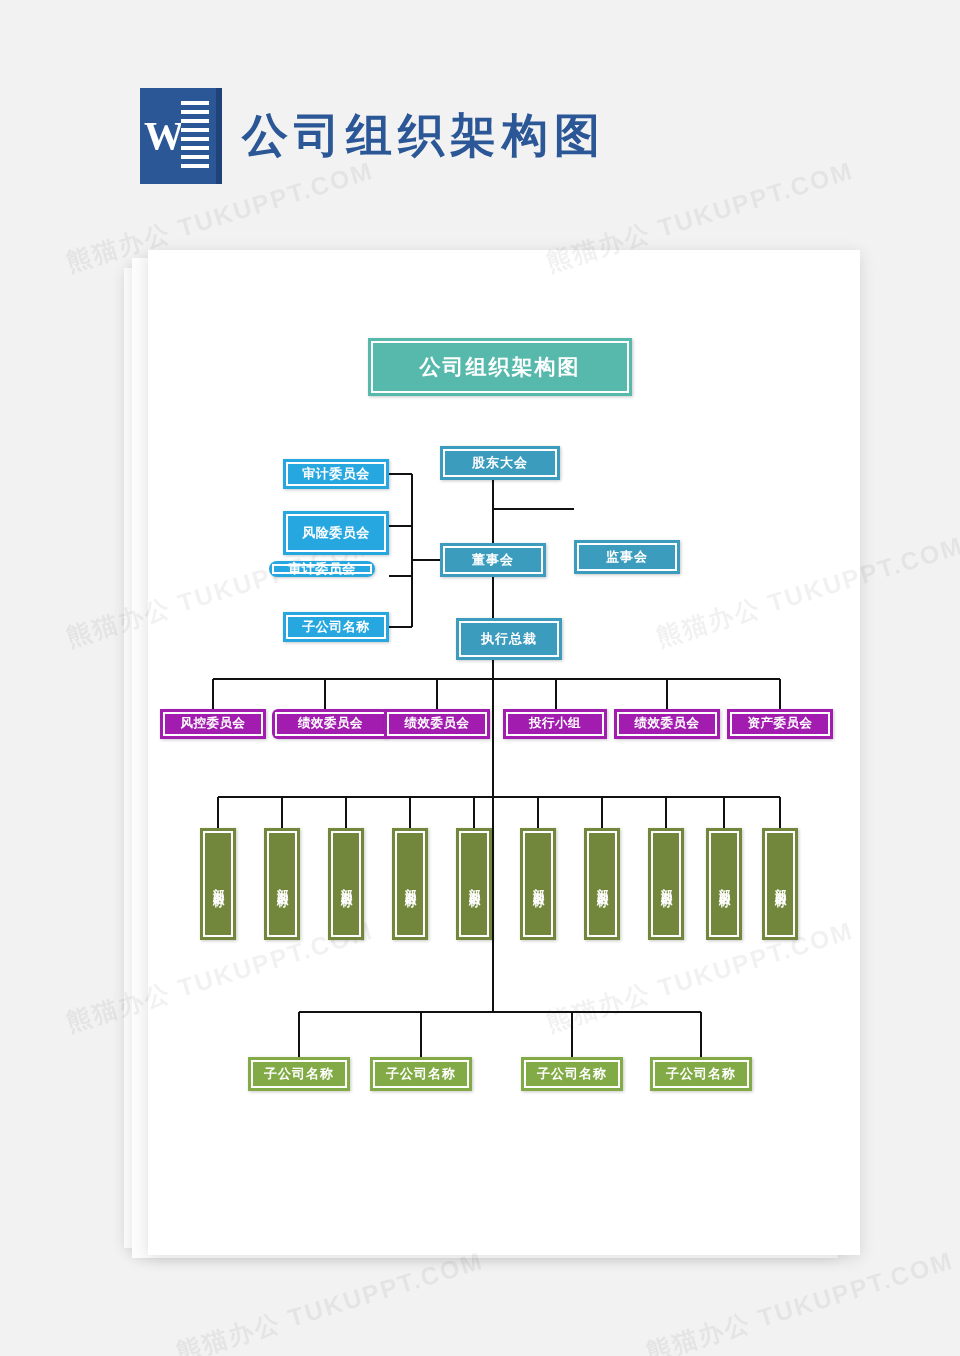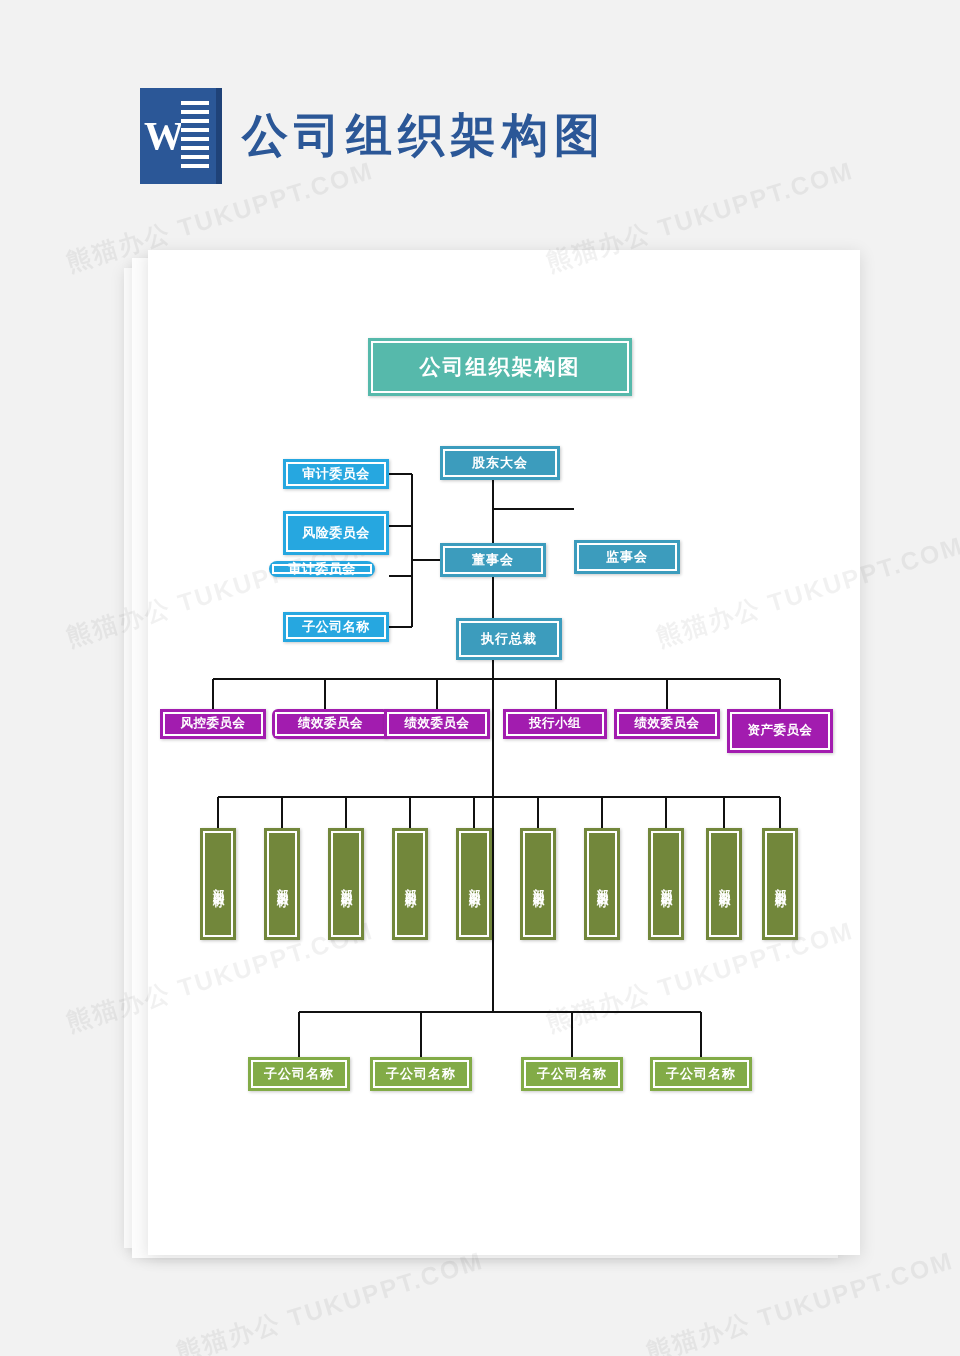--- a/index.html
+++ b/index.html
@@ -295,21 +295,21 @@
         <span class="lbl">绩效委员会</span>
       </div>
       <div class="node n-slate" style="left: 503px; top: 709px; width: 104px; height: 30px;">
         <div class="inner"></div>
         <span class="lbl">投行小组</span>
       </div>
       <div class="node n-slate" style="left: 614px; top: 709px; width: 106px; height: 30px;">
         <div class="inner"></div>
         <span class="lbl">绩效委员会</span>
       </div>
-      <div class="node n-slate" style="left: 727px; top: 709px; width: 106px; height: 44px;">
+      <div class="node n-slate" style="left: 727px; top: 709px; width: 106px; height: 30px;">
         <div class="inner"></div>
         <span class="lbl">资产委员会</span>
       </div>
       <div class="node n-olive" style="left: 200px; top: 828px; width: 36px; height: 112px;">
         <div class="inner"></div>
         <span class="lbl">部门名称</span>
       </div>
       <div class="node n-olive" style="left: 264px; top: 828px; width: 36px; height: 112px;">
         <div class="inner"></div>
         <span class="lbl">部门名称</span>

